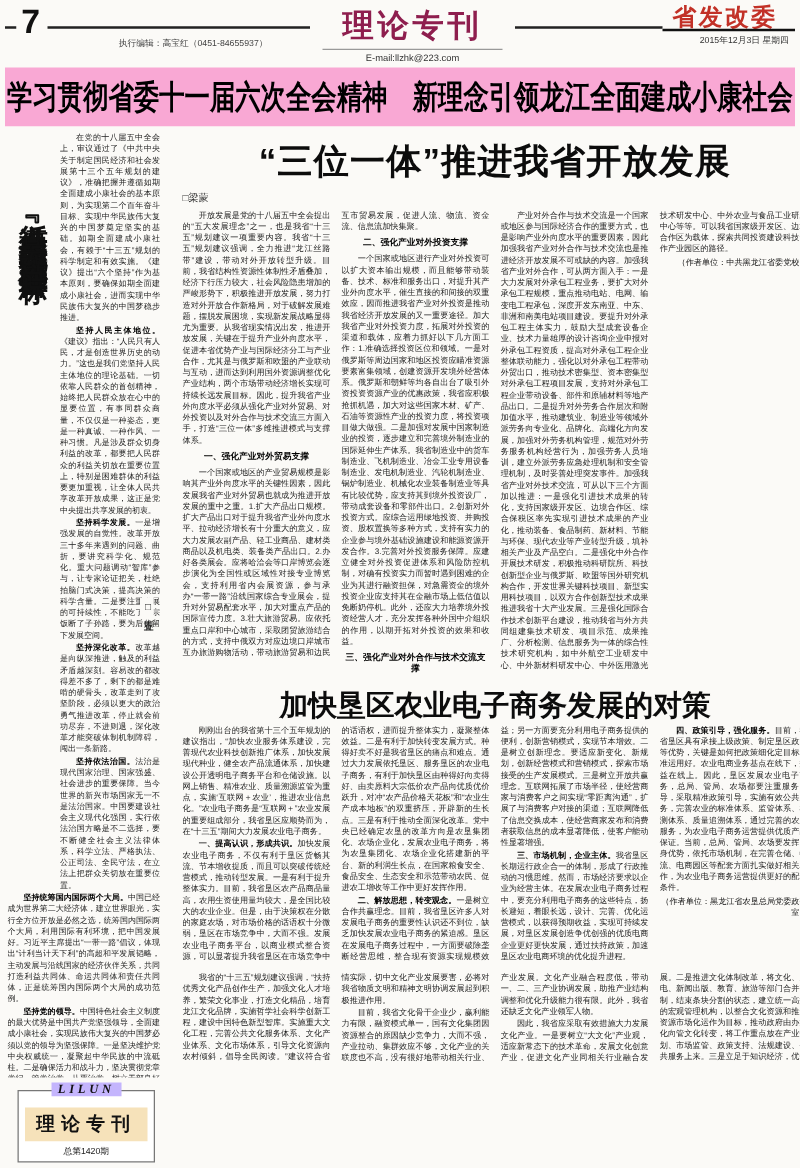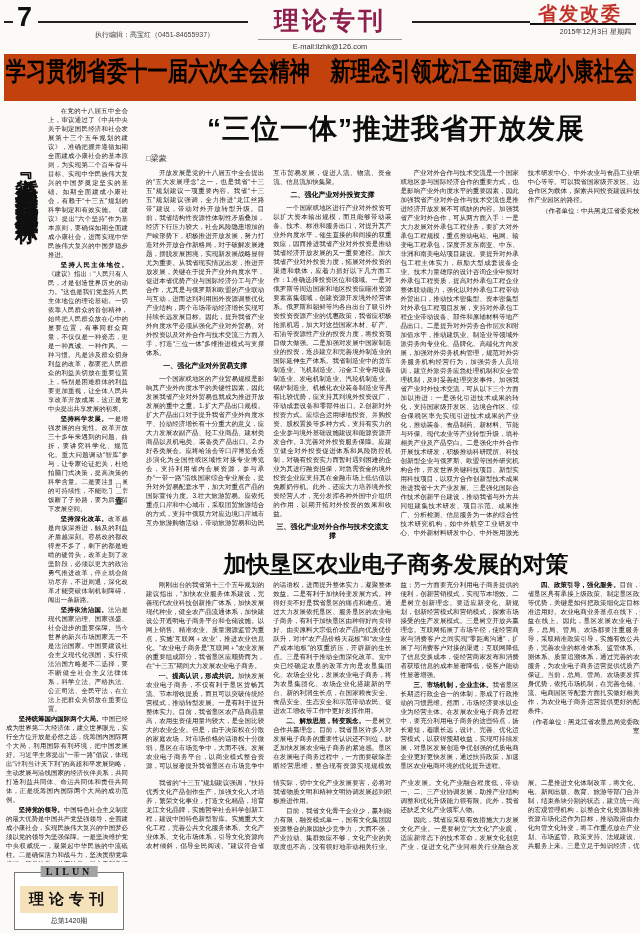--- a/index.html
+++ b/index.html
@@ -16,21 +16,21 @@
   .editor { position:absolute; left:95px; top:30px; font-size:7px; color:#444; }
   .center-block { position:absolute; left:250px; top:4px; width:160px; text-align:center; }
   .section-title { font-size:25px; font-weight:900; letter-spacing:3px; color:#8e1e4e; font-family:"Liberation Serif","DejaVu Serif",serif; }
   .center-sep { margin:2px 8px 0; border-top:1px solid #999; }
   .email { margin-top:2px; font-size:7.5px; color:#333; }
   .masthead { position:absolute; right:8px; top:1px; width:104px; text-align:center; font-size:19px; font-weight:900; color:#c23127; font-family:"Liberation Serif","DejaVu Serif",serif; letter-spacing:2px; }
   .mast-rule { position:absolute; right:4px; top:23px; width:106px; height:2px; background:#111; }
   .date { position:absolute; right:9px; top:27px; font-size:7px; color:#333; }
 
   
-  .banner { position:absolute; top:54px; left:4px; width:632px; height:47px; background:#c2410c; display:flex; justify-content:center; overflow:hidden; }
+  .banner { position:absolute; top:54px; left:4px; width:632px; height:47px; background:#f9a8d4; display:flex; align-items:center; justify-content:center; overflow:hidden; }
   .banner-text { display:inline-block; white-space:nowrap; font-size:26px; font-weight:900; color:#000; letter-spacing:0; transform:scaleX(0.78); transform-origin:center; }
 
   
   .sidebar { position:absolute; left:6px; top:106px; width:122px; height:756px; overflow:hidden; }
   .vt-block { float:left; width:42px; height:600px; }
   .vt-title { writing-mode:vertical-rl; font-size:23px; font-weight:900; line-height:1.05; letter-spacing:2px; margin:54px 0 0 8px; height:540px; color:#101010; font-family:"Liberation Serif","DejaVu Serif",serif; }
   .vt-author { position:absolute; left:106px; top:372px; writing-mode:vertical-rl; font-size:8px; color:#222; background:#fbfaf7; padding:3px 0; z-index:2; }
   .sidebar .para { font-size:6.4px; line-height:9px; }
 
   
@@ -44,38 +44,38 @@
   .a2-body { height:372px; }
   .a3-body { height:198px; }
   .a4-body { height:76px; }
   .para { text-indent:2em; text-align:justify; margin-bottom:1px; }
   .para b { color:#000; }
   .sech { font-weight:900; text-align:center; font-size:7px; margin:4px 0; color:#000; }
   .attr { text-align:right; font-size:6.5px; margin-top:2px; color:#111; }
 
   
   .lilun-box { position:absolute; left:14px; top:872px; width:110px; height:58px; border:1px solid #777; background:#fff; }
-  .lilun-latin { position:absolute; top:-7px; left:50%; transform:translateX(-50%); background:#a3a3a3; padding:0 5px; font-size:10px; font-weight:900; letter-spacing:3px; font-family:"Liberation Serif","DejaVu Serif",serif; color:#111; }
+  .lilun-latin { position:absolute; top:-7px; left:50%; transform:translateX(-50%); background:#c4b5fd; padding:0 5px; font-size:10px; font-weight:900; letter-spacing:3px; font-family:"Liberation Serif","DejaVu Serif",serif; color:#111;font-style:italic; }
   .lilun-strip { position:absolute; top:13px; left:5px; right:5px; height:27px; background:#f6e2ba; display:flex; align-items:center; justify-content:center; font-size:15px; font-weight:900; letter-spacing:5px; font-family:"Liberation Serif","DejaVu Serif",serif; color:#111; }
   .lilun-issue { position:absolute; bottom:3px; left:0; width:100%; text-align:center; font-size:7px; color:#222; }
 </style>
 </head>
 <body>
 
 <div class="page">
 
   <div class="header">
     <span class="dash-l"></span>
     <div class="pagenum">7</div>
     <span class="rule-l"></span>
     <div class="editor">执行编辑：高宝红（0451-84655937）</div>
     <div class="center-block">
       <div class="section-title">理论专刊</div>
       <div class="center-sep"></div>
-      <div class="email">E-mail:llzhk@126.com</div>
+      <div class="email">E-mail:llzhk@223.com</div>
     </div>
     <span class="rule-r"></span>
     <div class="masthead">省发改委</div>
     <span class="mast-rule"></span>
     <div class="date">2015年12月3日 星期四</div>
   </div>
 
   <div class="banner">
     <span class="banner-text">学习贯彻省委十一届六次全会精神　新理念引领龙江全面建成小康社会</span>
   </div>

